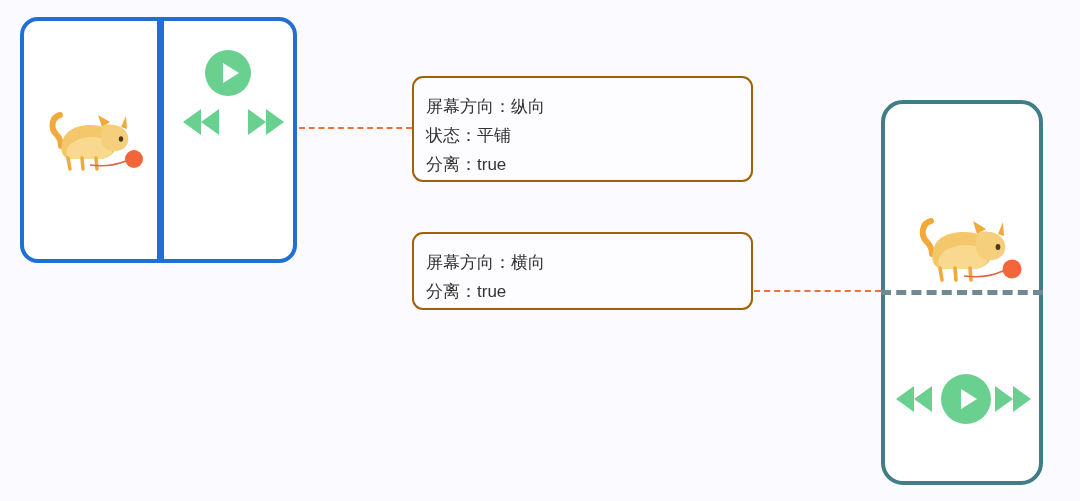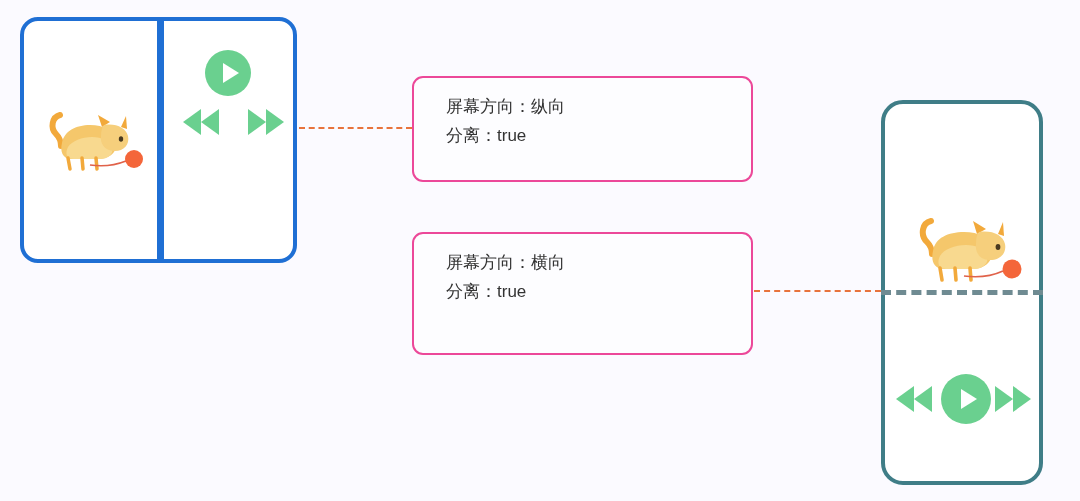--- a/index.html
+++ b/index.html
@@ -114,28 +114,28 @@
     height: 34px;
   }
   .seek-prev-tablet { left: 17px;  top: 84px; }
   .seek-next-tablet { left: 80px;  top: 84px; }
   .seek-prev-phone  { left: 9px;   top: 278px; }
   .seek-next-phone  { left: 106px; top: 278px; }
 
   
   .callout {
     position: absolute;
-    border: 2px solid #ec4899;
+    border: 2px solid #a16207;
     border-radius: 11px;
     background: #fdfdff;
     box-sizing: border-box;
-    padding: 14px 22px 14px 32px;
+    padding: 14px 22px 14px 12px;
   }
   .callout-1 { left: 412px; top: 76px;  width: 341px; height: 106px; }
-  .callout-2 { left: 412px; top: 232px; width: 341px; height: 123px; }
+  .callout-2 { left: 412px; top: 232px; width: 341px; height: 78px; }
   .callout-line {
     color: #333333;
     font-size: 17px;
     line-height: 29px;
     white-space: nowrap;
   }
 
   
   .connector {
     position: absolute;
@@ -190,20 +190,21 @@
       </div>
     </div>
 
     <div class="tablet-divider"></div>
   </div>
 
   <div class="connector connector-1"></div>
 
   <div class="callout callout-1">
     <div class="callout-line">屏幕方向：纵向</div>
+    <div class="callout-line">状态：平铺</div>
     <div class="callout-line">分离：true</div>
   </div>
 
   <div class="callout callout-2">
     <div class="callout-line">屏幕方向：横向</div>
     <div class="callout-line">分离：true</div>
   </div>
 
   <div class="connector connector-2"></div>
 

